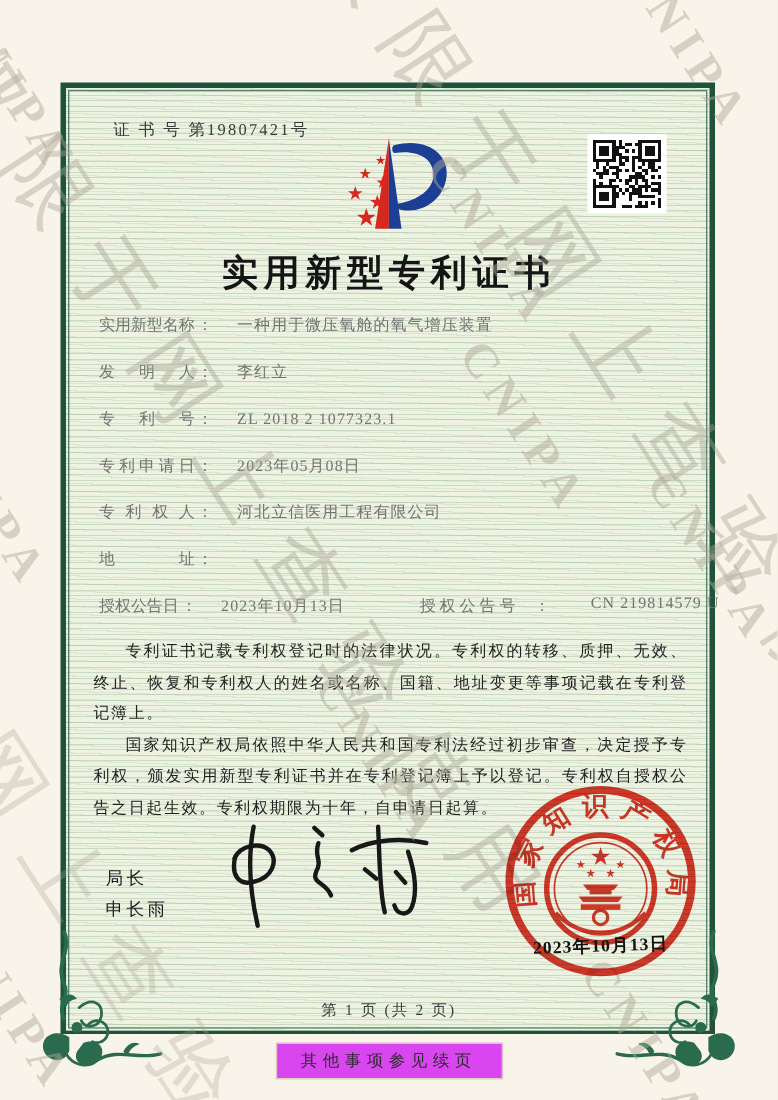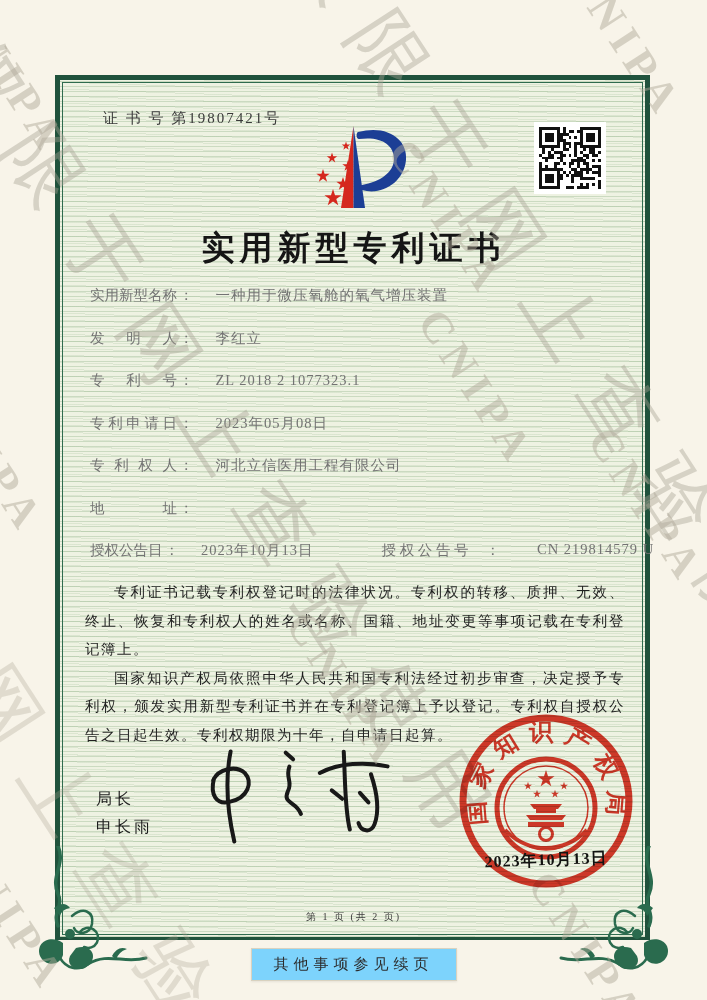--- a/index.html
+++ b/index.html
@@ -76,24 +76,24 @@
   .seal { position:absolute; left:453px; top:708px; width:186px; height:186px; z-index:7; mix-blend-mode:multiply; }
   .seal svg { position:absolute; inset:0; }
   .seal-date {
     position:absolute; left:0; top:142px; width:100%; text-align:center;
     font-size:16px; font-weight:600; color:#141414; letter-spacing:1px;
     transform:rotate(-2deg); z-index:8;
   }
 
   
   .page-info { position:absolute; left:0; top:910px; width:100%; text-align:center;
-    font-size:10px; letter-spacing:2px; color:#3c3c3c; z-index:2; }
+    font-size:14px; letter-spacing:2px; color:#3c3c3c; z-index:2; }
   .footer-note {
     position:absolute; left:50%; top:948px; transform:translateX(-50%);
-    background:#7dd3fc; border:1px solid #d9d2bf; box-shadow:0 1px 2px rgba(0,0,0,.08);
+    background:#d946ef; border:1px solid #d9d2bf; box-shadow:0 1px 2px rgba(0,0,0,.08);
     padding:6px 22px; font-size:15px; letter-spacing:5px; color:#2c2c2c; z-index:7; white-space:nowrap;font-family:Liberation Serif, serif;
   }
 
   
   .orn { position:absolute; width:124px; height:134px; z-index:3; }
   .orn-left { left:26px; top:846px; }
   .orn-right { left:557px; top:846px; transform:scaleX(-1); }
 </style>
 </head>
 <body>

